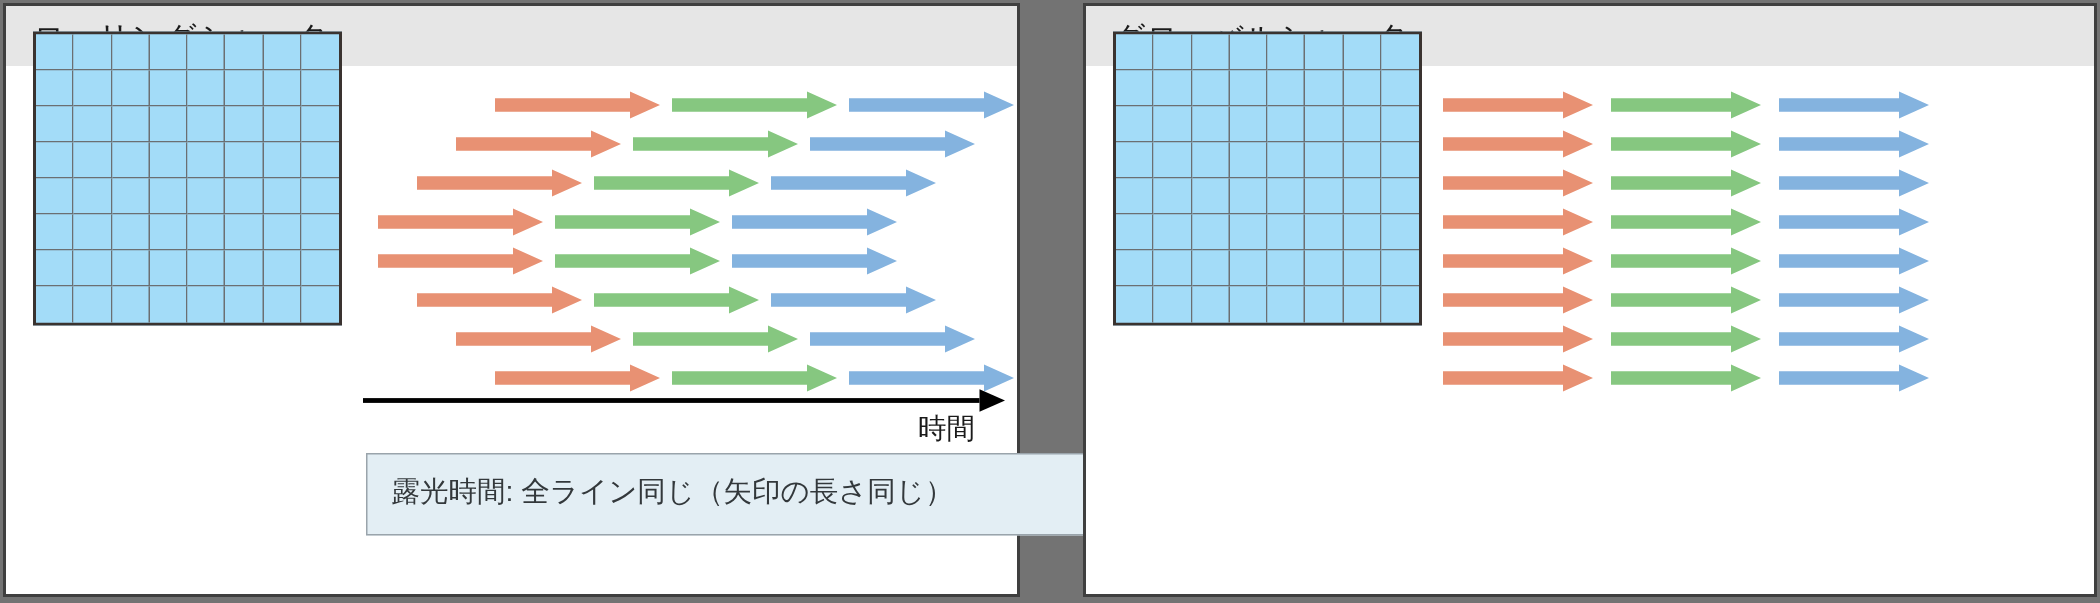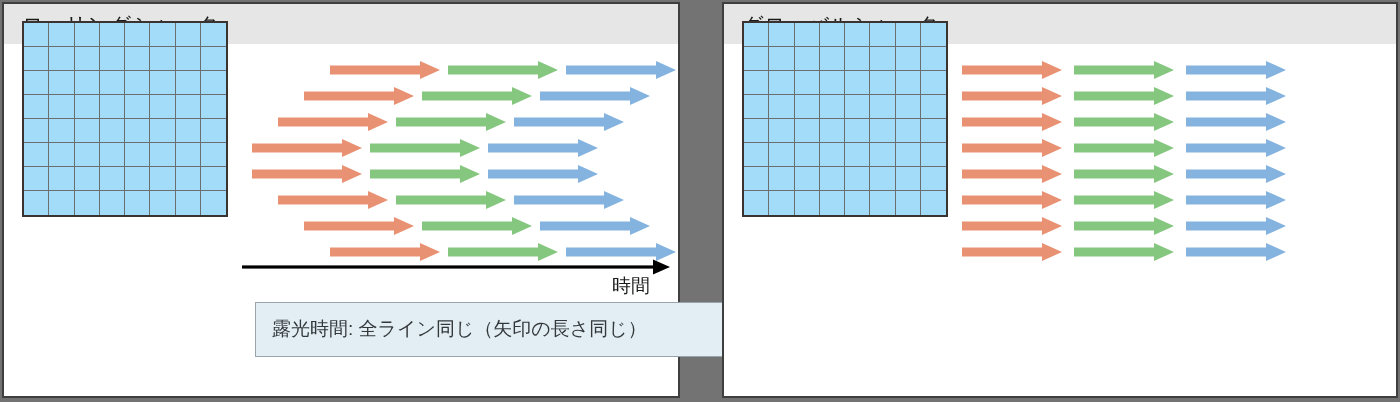--- a/index.html
+++ b/index.html
@@ -334,21 +334,21 @@
       </div>
 
     <div class="time-axis" id="axis-0" style="left: 238px; top: 255px; width: 428px;">
         <svg width="428" height="16" viewBox="0 0 428 16">
           <rect x="0" y="6.4" width="411" height="3.2" fill="#000000"></rect>
           <polygon points="411,0.5 428,8 411,15.5" fill="#000000"></polygon>
         </svg>
       </div>
     <div class="time-label" id="axislabel-0" style="left: 608px; top: 269px;">時間</div>
 
-    <div class="caption-box" id="caption-0" style="left: 251px; top: 298px; width: 508px;">
+    <div class="caption-box" id="caption-0" style="left: 240px; top: 298px; width: 508px;">
       <div class="caption-line">露光時間: 全ライン同じ（矢印の長さ同じ）</div>
     </div>
   </div>
 
   <div class="panel panel-right">
     <div class="panel-header"></div>
     <div class="panel-title">グローバルシャッタ</div>
 
     <div class="sensor-grid" id="grid-1">
         <div class="sensor-cell"></div>

